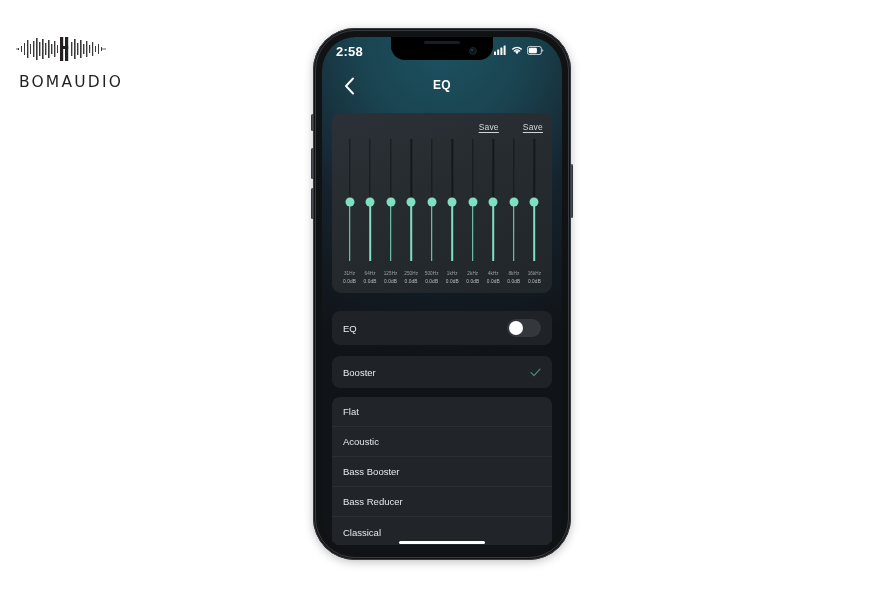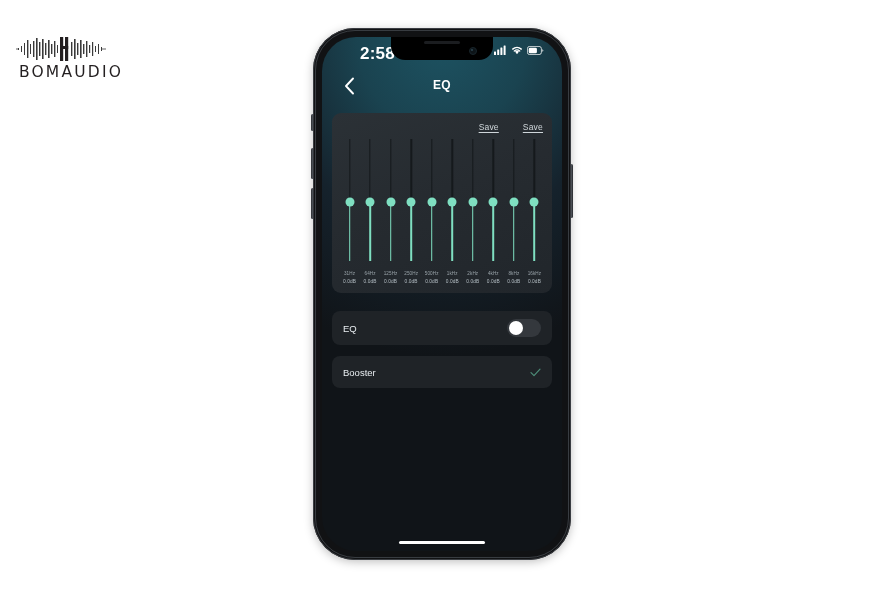--- a/index.html
+++ b/index.html
@@ -30,21 +30,21 @@
   }
   #brand-logo .wave-svg { display: block; }
   #brand-logo .brand-text {
     font-family: "DejaVu Sans", sans-serif;
     font-size: 15.5px;
     letter-spacing: 2.2px;
     font-weight: 400;
     color: #231f20;
     text-align: center;
     width: 110px;
-    margin-top: 1px;
+    margin-top: 11px;
     line-height: 18px;
   }
 
   
   #phone-frame {
     position: absolute;
     left: 313px;
     top: 28px;
     width: 258px;
     height: 532px;
@@ -142,23 +142,23 @@
   #status-bar {
     position: absolute;
     top: 0; left: 0;
     width: 240px;
     height: 30px;
     z-index: 15;
     color: #ffffff;
   }
   #status-time {
     position: absolute;
-    left: 38px;
+    left: 14px;
     top: 7px;
-    font-size: 17px;
+    font-size: 13px;
     font-weight: 600;
     letter-spacing: 0.2px;
     color: #ffffff;
   }
   #status-icons {
     position: absolute;
     right: 18px;
     top: 8px;
     display: flex;
     align-items: center;
@@ -586,17 +586,34 @@
 
     <div id="preset-selected-row">
       <span id="preset-selected-label">Booster</span>
       <span id="preset-check">
         <svg width="11" height="9" viewBox="0 0 11 9">
           <path d="M1 4.6 L4 7.6 L10 1.2" stroke="#4d8c78" stroke-width="1.2" fill="none" stroke-linecap="round" stroke-linejoin="round"></path>
         </svg>
       </span>
     </div>
 
+    <div id="preset-list">
+        <div class="preset-item">
+          <span>Flat</span>
+        </div>
+        <div class="preset-item">
+          <span>Acoustic</span>
+        </div>
+        <div class="preset-item">
+          <span>Bass Booster</span>
+        </div>
+        <div class="preset-item">
+          <span>Bass Reducer</span>
+        </div>
+        <div class="preset-item">
+          <span>Classical</span>
+        </div>
+      </div>
 
     <div id="home-indicator"></div>
 
   </div>
 </div>
 
 </body></html>

